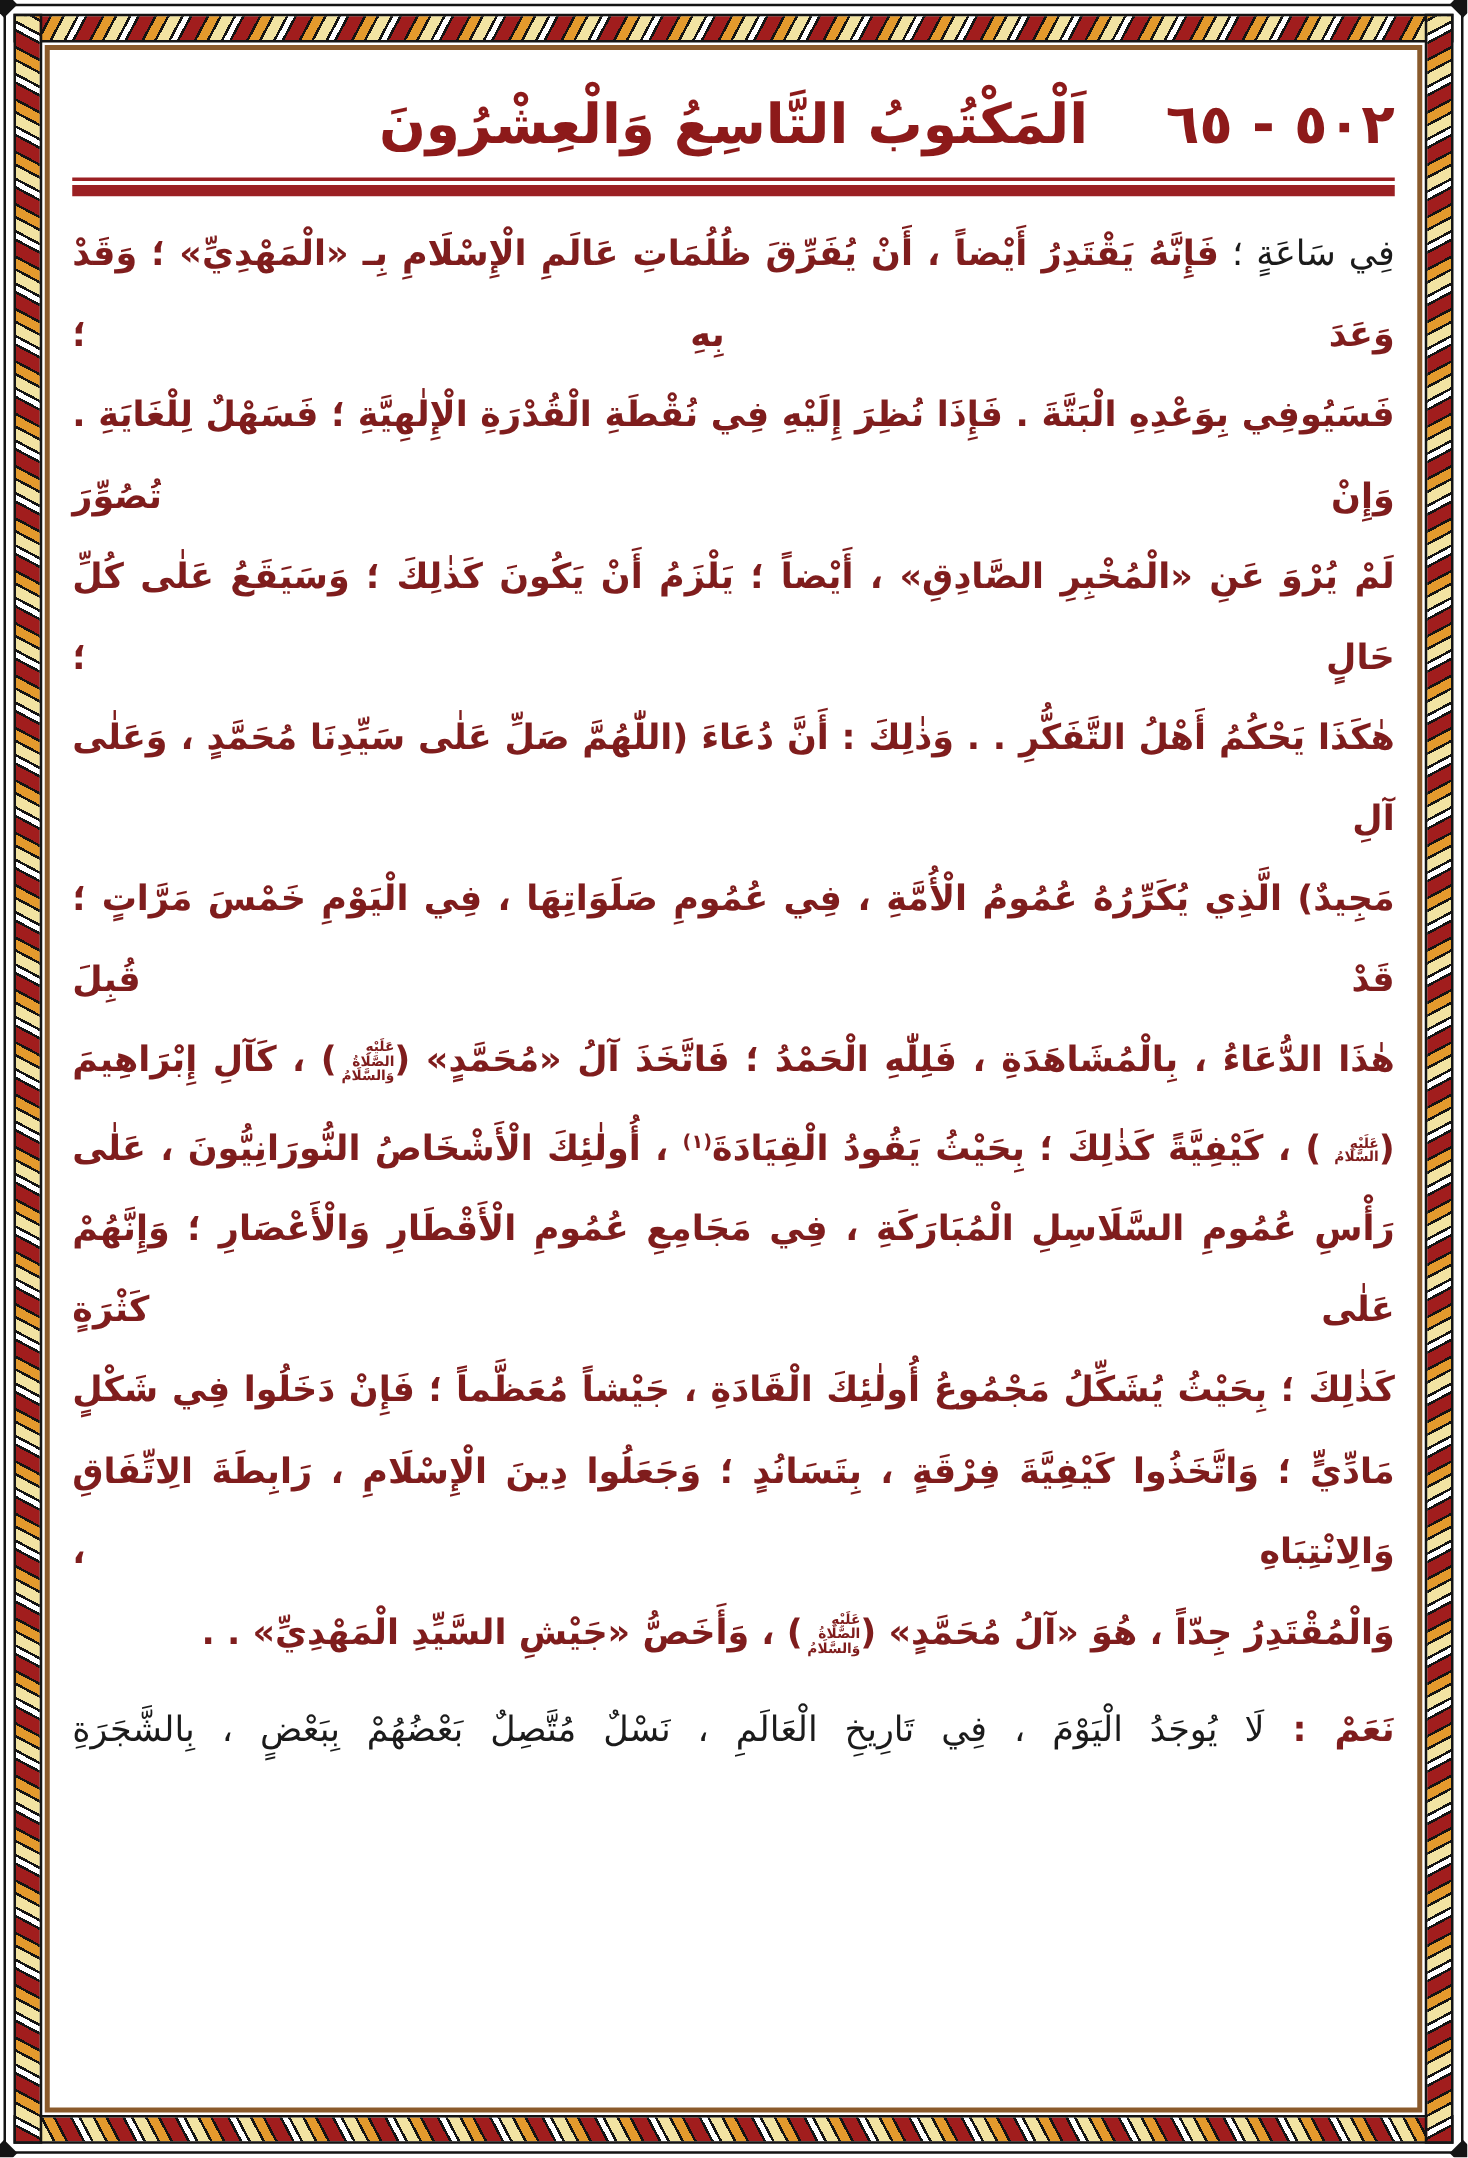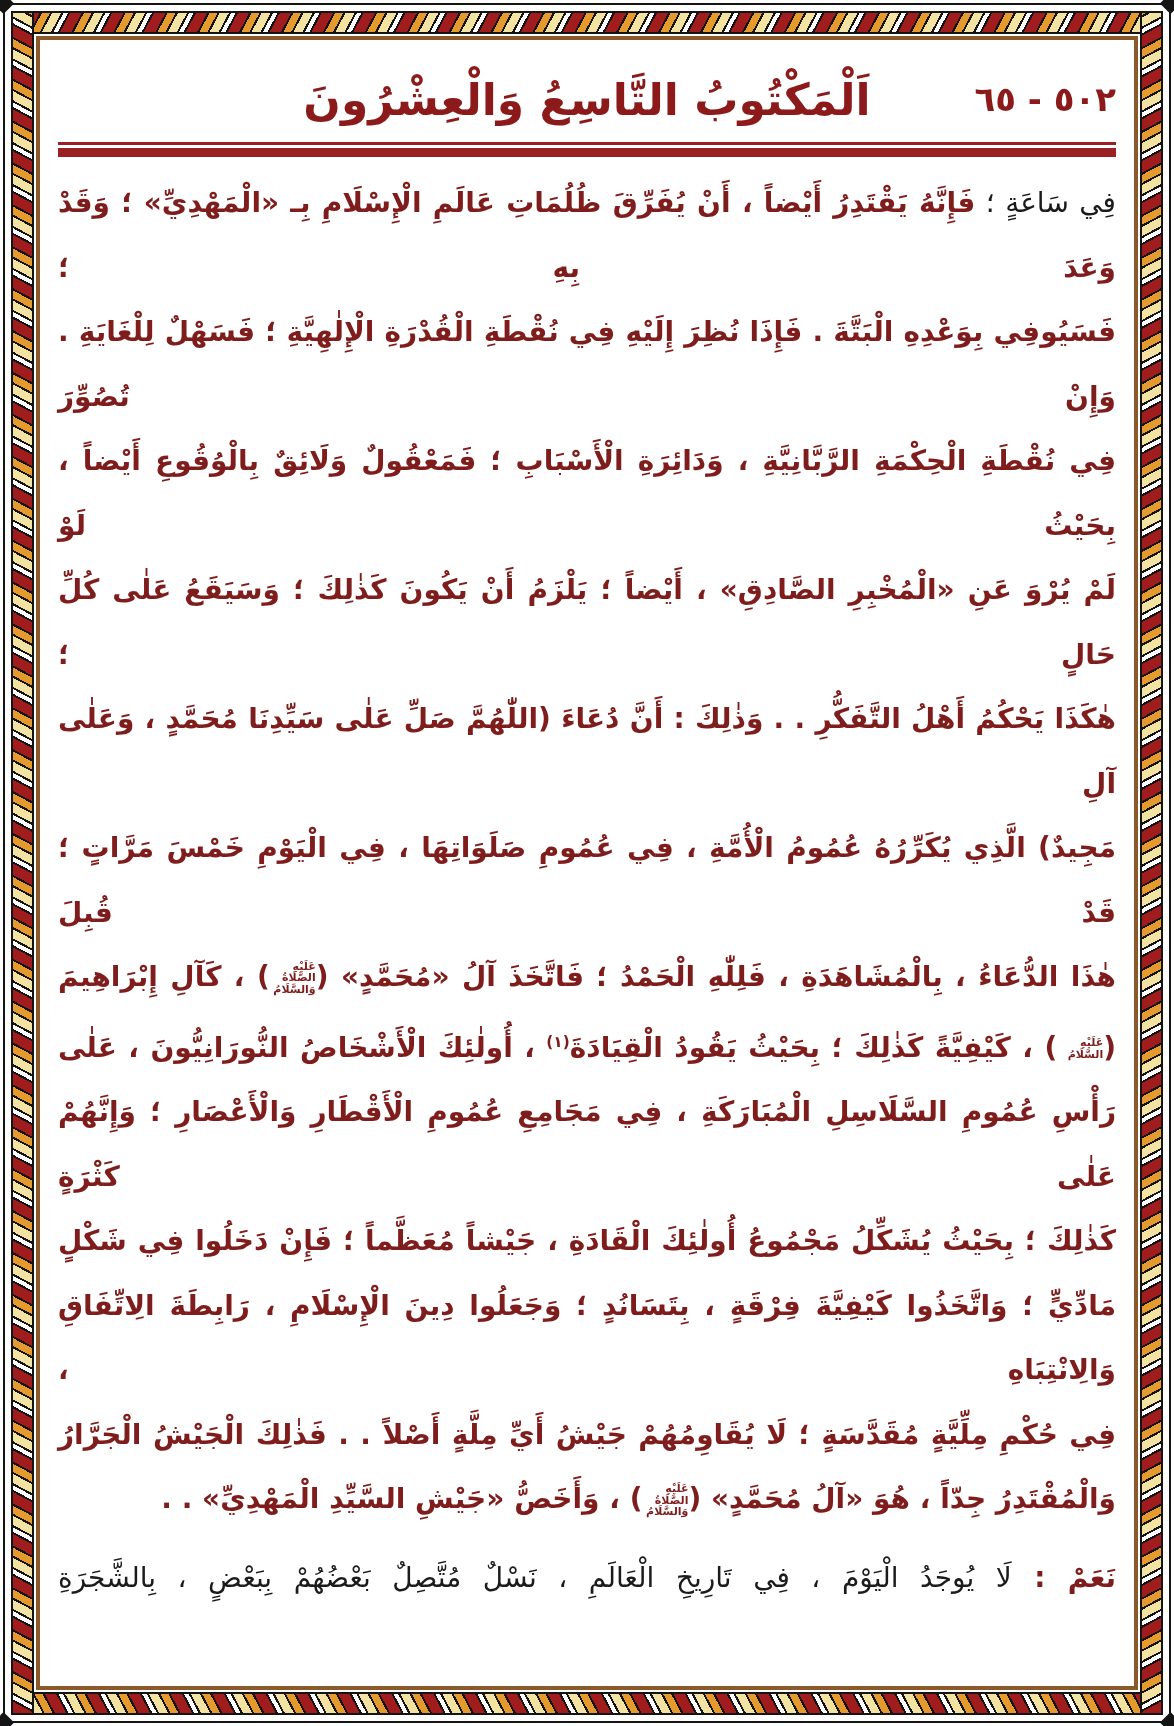--- a/index.html
+++ b/index.html
@@ -16,21 +16,21 @@
     background:repeating-linear-gradient(28deg,#a11d1d 0 10px,#141414 10px 12px,#ffffff 12px 16px,#141414 16px 18px,#f2e3a2 18px 26px,#141414 26px 28px,#e49a2d 28px 35px,#141414 35px 37px);}
   .band-right{top:11px;bottom:11px;right:11px;width:23px;
     background:repeating-linear-gradient(-28deg,#a11d1d 0 10px,#141414 10px 12px,#ffffff 12px 16px,#141414 16px 18px,#f2e3a2 18px 26px,#141414 26px 28px,#e49a2d 28px 35px,#141414 35px 37px);}
   .inner-brown{position:absolute;inset:36px;border:4px solid #8a5a2b;pointer-events:none;}
   .spike{position:absolute;width:15px;height:15px;background:#141414;transform:rotate(45deg);}
   .spike.tl{top:-4px;left:-4px;} .spike.tr{top:-4px;right:-4px;}
   .spike.bl{bottom:-4px;left:-4px;} .spike.br{bottom:-4px;right:-4px;}
   
   .content{position:absolute;top:44px;bottom:44px;left:58px;right:58px;direction:rtl;}
   .header{display:grid;grid-template-columns:1fr auto 1fr;align-items:center;margin-top:24px;height:62px;}
-  .page-number{justify-self:start;font-size:34px;font-weight:700;color:#8d1a1a;letter-spacing:2px;}
+  .page-number{justify-self:start;font-size:44px;font-weight:700;color:#8d1a1a;letter-spacing:2px;}
   .doc-title{font-size:44px;font-weight:700;color:#8d1a1a;}
   .header-rule{height:15px;margin-top:12px;
     background:linear-gradient(to bottom,#9b2023 0 3px,#ffffff 3px 6px,#9b2023 6px 15px);}
   .body-text{margin-top:14px;font-size:28px;}
   .line{line-height:64.5px;text-align:justify;text-align-last:justify;white-space:normal;}
   .line.end{text-align-last:right;}
   .para2{margin-top:14px;}
   .r{color:#7f1d1d;font-weight:700;}
   .k{color:#1b1b1b;font-weight:400;}
   .sup{font-size:0.55em;vertical-align:super;}
@@ -58,30 +58,28 @@
       <div class="page-number">٥٠٢ - ٦٥</div>
       <div class="doc-title">اَلْمَكْتُوبُ التَّاسِعُ وَالْعِشْرُونَ</div>
       <div></div>
     </div>
     <div class="header-rule"></div>
 
     <div class="body-text">
       <div id="para1">
           <div class="line"><span class="k">فِي سَاعَةٍ ؛ </span><span class="r">فَإِنَّهُ يَقْتَدِرُ أَيْضاً ، أَنْ يُفَرِّقَ ظُلُمَاتِ عَالَمِ الْإِسْلَامِ بِـ «الْمَهْدِيِّ» ؛ وَقَدْ وَعَدَ بِهِ ؛</span></div>
           <div class="line"><span class="r">فَسَيُوفِي بِوَعْدِهِ الْبَتَّةَ . فَإِذَا نُظِرَ إِلَيْهِ فِي نُقْطَةِ الْقُدْرَةِ الْإِلٰهِيَّةِ ؛ فَسَهْلٌ لِلْغَايَةِ . وَإِنْ تُصُوِّرَ</span></div>
-          <div class="line"><span class="r">فِي نُقْطَةِ الْحِكْمَةِ الرَّبَّانِيَّةِ ، وَدَائِرَةِ الْأَسْبَابِ ؛ فَمَعْقُولٌ وَلَائِقٌ بِالْوُقُوعِ أَيْضاً ، بِحَيْثُ لَوْ</span></div>
           <div class="line"><span class="r">لَمْ يُرْوَ عَنِ «الْمُخْبِرِ الصَّادِقِ» ، أَيْضاً ؛ يَلْزَمُ أَنْ يَكُونَ كَذٰلِكَ ؛ وَسَيَقَعُ عَلٰى كُلِّ حَالٍ ؛</span></div>
           <div class="line"><span class="r">هٰكَذَا يَحْكُمُ أَهْلُ التَّفَكُّرِ . . وَذٰلِكَ : أَنَّ دُعَاءَ (اللّٰهُمَّ صَلِّ عَلٰى سَيِّدِنَا مُحَمَّدٍ ، وَعَلٰى آلِ</span></div>
           <div class="line"><span class="r">مَجِيدٌ) الَّذِي يُكَرِّرُهُ عُمُومُ الْأُمَّةِ ، فِي عُمُومِ صَلَوَاتِهَا ، فِي الْيَوْمِ خَمْسَ مَرَّاتٍ ؛ قَدْ قُبِلَ</span></div>
           <div class="line"><span class="r">هٰذَا الدُّعَاءُ ، بِالْمُشَاهَدَةِ ، فَلِلّٰهِ الْحَمْدُ ؛ فَاتَّخَذَ آلُ «مُحَمَّدٍ» (</span><span class="r seal">عَلَيْهِ الصَّلَاةُ وَالسَّلَامُ</span><span class="r">) ، كَآلِ إِبْرَاهِيمَ</span></div>
           <div class="line"><span class="r">(</span><span class="r seal">عَلَيْهِ السَّلَامُ</span><span class="r">) ، كَيْفِيَّةً كَذٰلِكَ ؛ بِحَيْثُ يَقُودُ الْقِيَادَةَ</span><span class="r sup">(١)</span><span class="r"> ، أُولٰئِكَ الْأَشْخَاصُ النُّورَانِيُّونَ ، عَلٰى</span></div>
           <div class="line"><span class="r">رَأْسِ عُمُومِ السَّلَاسِلِ الْمُبَارَكَةِ ، فِي مَجَامِعِ عُمُومِ الْأَقْطَارِ وَالْأَعْصَارِ ؛ وَإِنَّهُمْ عَلٰى كَثْرَةٍ</span></div>
           <div class="line"><span class="r">كَذٰلِكَ ؛ بِحَيْثُ يُشَكِّلُ مَجْمُوعُ أُولٰئِكَ الْقَادَةِ ، جَيْشاً مُعَظَّماً ؛ فَإِنْ دَخَلُوا فِي شَكْلٍ</span></div>
           <div class="line"><span class="r">مَادِّيٍّ ؛ وَاتَّخَذُوا كَيْفِيَّةَ فِرْقَةٍ ، بِتَسَانُدٍ ؛ وَجَعَلُوا دِينَ الْإِسْلَامِ ، رَابِطَةَ الِاتِّفَاقِ وَالِانْتِبَاهِ ،</span></div>
-          <div class="line"><span class="r">فِي حُكْمِ مِلِّيَّةٍ مُقَدَّسَةٍ ؛ لَا يُقَاوِمُهُمْ جَيْشُ أَيِّ مِلَّةٍ أَصْلاً . . فَذٰلِكَ الْجَيْشُ الْجَرَّارُ</span></div>
           <div class="line end"><span class="r">وَالْمُقْتَدِرُ جِدّاً ، هُوَ «آلُ مُحَمَّدٍ» (</span><span class="r seal">عَلَيْهِ الصَّلَاةُ وَالسَّلَامُ</span><span class="r">) ، وَأَخَصُّ «جَيْشِ السَّيِّدِ الْمَهْدِيِّ» . .</span></div>
         </div>
       <div id="para2" class="para2">
           <div class="line"><span class="r">نَعَمْ : </span><span class="k">لَا يُوجَدُ الْيَوْمَ ، فِي تَارِيخِ الْعَالَمِ ، نَسْلٌ مُتَّصِلٌ بَعْضُهُمْ بِبَعْضٍ ، بِالشَّجَرَةِ</span></div>
         </div>
     </div>
 
   </div>
 </div>
 

